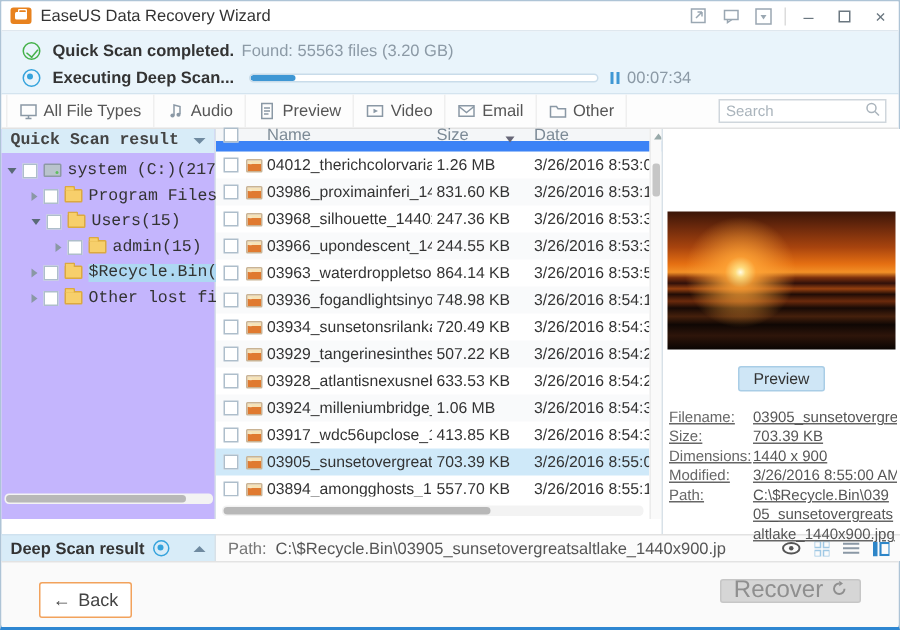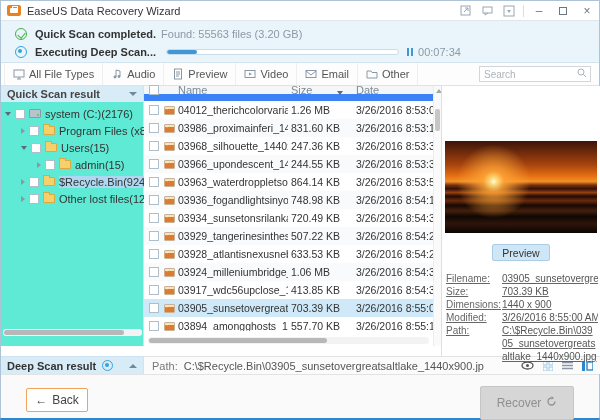--- a/index.html
+++ b/index.html
@@ -48,21 +48,21 @@
   .tab svg { display:block; }
   .tab.active { color:#2196cf; }
   .tab.active::after { content:""; position:absolute; left:2px; right:2px; bottom:0; height:2px; background:#2196cf; }
   .searchbox { margin-left:auto; margin-right:8px; align-self:center; width:112px; height:16px;
                border:1px solid #cfd6dc; background:#fff; display:flex; align-items:center; }
   .searchbox input { border:none; outline:none; flex:1; font-size:10px; padding:0 4px; color:#555; font-family:inherit; min-width:0; }
   .searchbox input::placeholder { color:#aab4bc; }
   .sicon { flex:none; margin-right:3px; }
 
   
-  .treepanel { position:absolute; left:0; top:85px; width:143px; height:260px; background:#5eead4; border-right:1px solid #d8e1e8; }
+  .treepanel { position:absolute; left:0; top:85px; width:143px; height:260px; background:#c4b5fd; border-right:1px solid #d8e1e8;font-family:Liberation Mono, monospace; }
   .treehead { height:16px; background:#d8ecf8; display:flex; align-items:center; padding:0 6px; font-weight:bold; color:#444; }
   .chev-dn { width:0; height:0; border-left:4px solid transparent; border-right:4px solid transparent; border-top:4px solid #6f8aa0; margin-left:auto; }
   .chev-up { width:0; height:0; border-left:4px solid transparent; border-right:4px solid transparent; border-bottom:4px solid #6f8aa0; margin-left:auto; }
   .titem { height:17px; display:flex; align-items:center; white-space:nowrap; }
   .titem.lv0 { padding-left:4px; } .titem.lv1 { padding-left:20px; } .titem.lv2 { padding-left:36px; }
   .chev { flex:none; margin-right:4px; }
   .chev-r { width:0; height:0; border-top:3.5px solid transparent; border-bottom:3.5px solid transparent; border-left:4.5px solid #8a98a5; }
   .chev-d { width:0; height:0; border-left:3.5px solid transparent; border-right:3.5px solid transparent; border-top:4.5px solid #5a6a77; }
   .cb { width:10px; height:10px; background:#fff; border:1px solid #aebecb; flex:none; }
   .titem .cb { margin-right:4px; }
@@ -122,23 +122,23 @@
   .drow { display:flex; line-height:13px;text-decoration:underline; }
   .dlabel { width:56px; flex:none; }
   .dvalue { flex:1; color:#555; word-break:break-all; }
   .drow:first-child .dvalue, .drow:nth-child(2) .dvalue, .drow:nth-child(3) .dvalue, .drow:nth-child(4) .dvalue { word-break:normal; white-space:nowrap; overflow:hidden; }
 
   
   .footer { position:absolute; left:0; top:373px; right:0; height:44px; background:#fafafa; border-top:1px solid #e3e3e3; }
   .backbtn { position:absolute; left:25px; top:13px; width:62px; height:24px; background:#fff;
              border:1px solid #f2a25c; border-radius:2px; display:flex; align-items:center; justify-content:center;
              gap:5px; color:#444; font-size:12px; }
-  .recoverbtn { position:absolute; right:25px; top:11px; width:94px; height:34px; background:#d6d6d6;
+  .recoverbtn { position:absolute; right:25px; top:11px; width:94px; height:16px; background:#d6d6d6;
                 border:1px solid #c6c6c6; border-radius:2px; display:flex; align-items:center; justify-content:center;
-                gap:5px; color:#8f8f8f; font-size:12px; }
+                gap:5px; color:#8f8f8f; font-size:16px; }
 </style>
 </head>
 <body>
 
 <div class="win">
 
   <div class="titlebar">
     <span class="logo"></span>
     <span class="wtitle">EaseUS Data Recovery Wizard</span>
     <div class="tb-tools">

